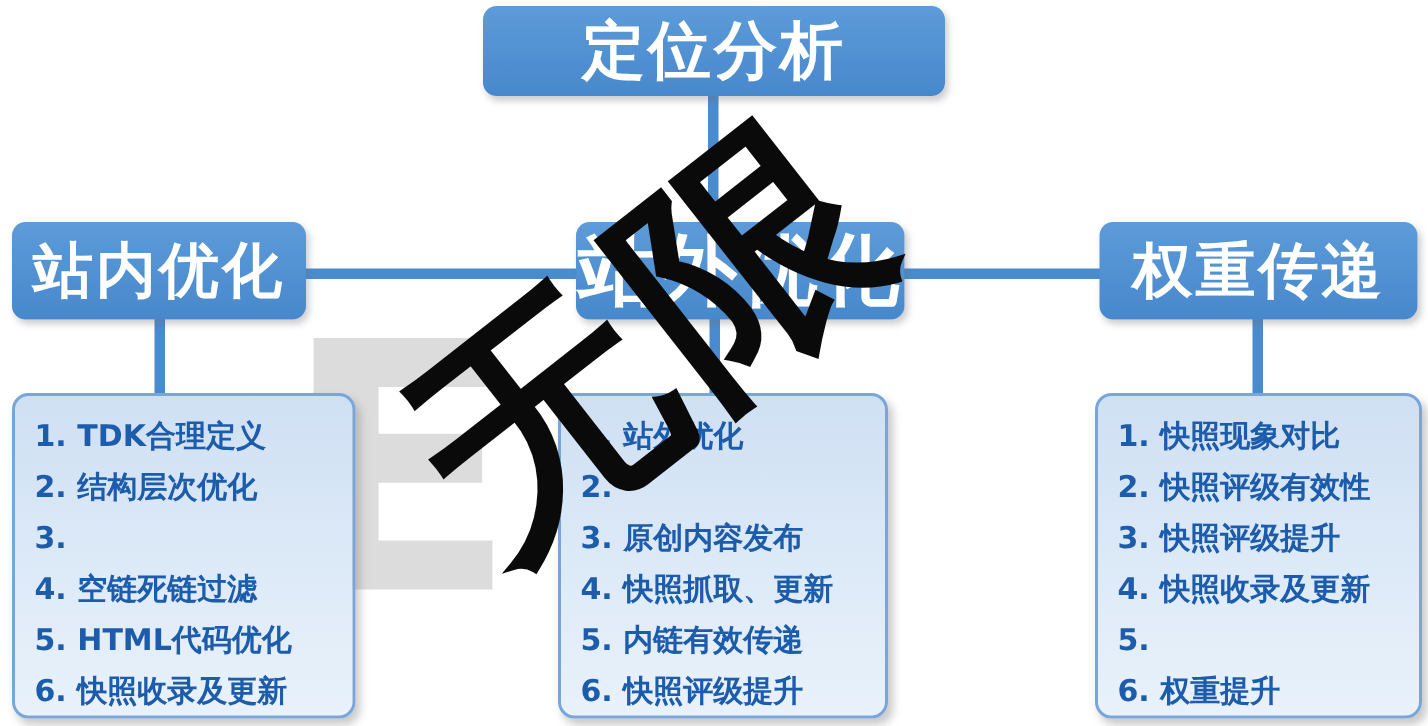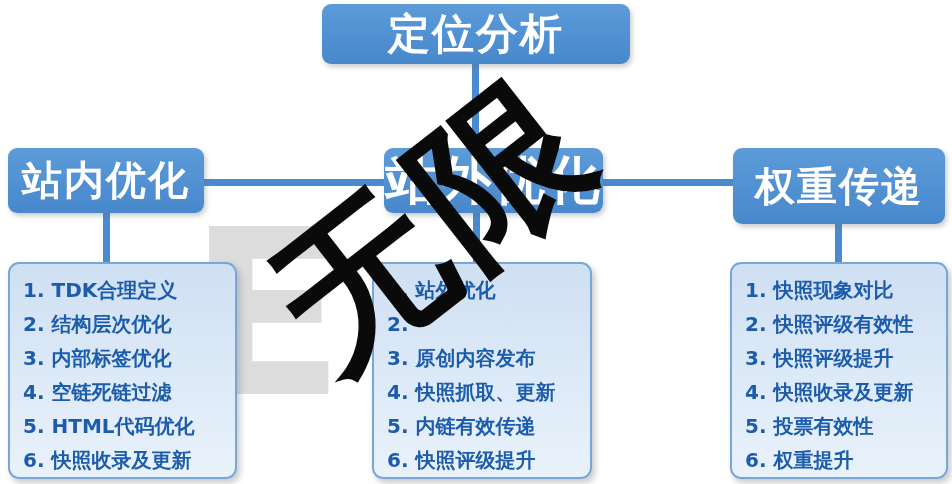--- a/index.html
+++ b/index.html
@@ -18,21 +18,21 @@
   .node{
     position:absolute;z-index:2;display:flex;align-items:center;justify-content:center;
     background:linear-gradient(180deg,#5d9bd9 0%,#4788cc 100%);
     border-radius:9px;color:var(--node-text,#ffffff);font-weight:bold;
     box-shadow:2px 3px 5px rgba(110,110,110,0.35);
     letter-spacing:2px;white-space:nowrap;
   }
   #root-node{left:322px;top:4px;width:308px;height:60px;font-size:42px;}
   #branch-1{left:8px;top:148px;width:196px;height:65px;font-size:40px;}
   #branch-2{left:384px;top:148px;width:219px;height:65px;font-size:52px;}
-  #branch-3{left:733px;top:148px;width:212px;height:76px;font-size:40px;}
+  #branch-3{left:733px;top:148px;width:212px;height:65px;font-size:40px;}
   
   .panel{
     position:absolute;top:262px;height:217px;z-index:2;box-sizing:border-box;
     border:2px solid var(--panel-border,#79a6d9);border-radius:11px;
     background:linear-gradient(180deg,#cfe0f3 0%,#e9f2fb 100%);
     box-shadow:3px 4px 6px rgba(120,120,120,0.4);
     padding:9px 4px 0 13px;
   }
   #panel-1{left:8px;width:229px;}
   #panel-2{left:372px;width:220px;}
@@ -89,21 +89,20 @@
     <div class="item">
       <span class="num">1.</span>
       <span class="label">TDK合理定义</span>
     </div>
     <div class="item">
       <span class="num">2.</span>
       <span class="label">结构层次优化</span>
     </div>
     <div class="item">
       <span class="num">3.</span>
-      <span class="label">内部标签优化</span>
     </div>
     <div class="item">
       <span class="num">4.</span>
       <span class="label">空链死链过滤</span>
     </div>
     <div class="item">
       <span class="num">5.</span>
       <span class="label">HTML代码优化</span>
     </div>
     <div class="item">
@@ -150,21 +149,20 @@
     <div class="item">
       <span class="num">3.</span>
       <span class="label">快照评级提升</span>
     </div>
     <div class="item">
       <span class="num">4.</span>
       <span class="label">快照收录及更新</span>
     </div>
     <div class="item">
       <span class="num">5.</span>
-      <span class="label">投票有效性</span>
     </div>
     <div class="item">
       <span class="num">6.</span>
       <span class="label">权重提升</span>
     </div>
   </div>
 
   <div class="wm-dark">无限</div>
 
 </div>

